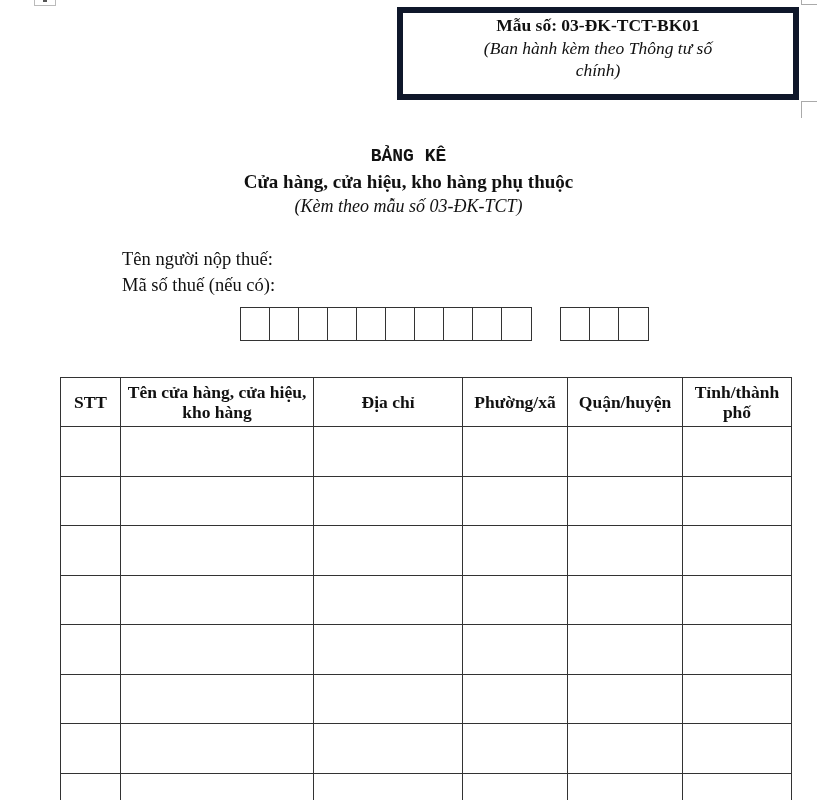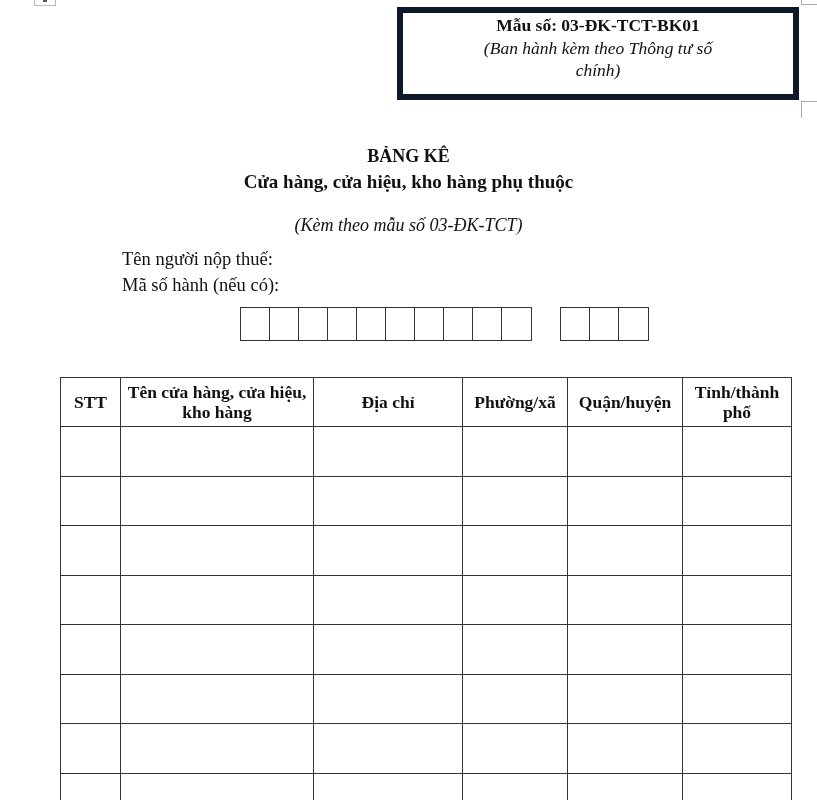--- a/index.html
+++ b/index.html
@@ -4,23 +4,23 @@
   <style>
     html, body { margin:0; padding:0; }
     body { width:817px; height:800px; background:#fff; position:relative; overflow:hidden; font-family:"Liberation Serif", serif; color:#111; }
     .anchor { position:absolute; left:34px; top:-6px; width:20px; height:10px; border:1px solid #bbb; background:#fff; }
     .anchor::after { content:""; position:absolute; left:8px; top:3px; width:4px; height:4px; background:#555; }
     .corner { position:absolute; border-color:#aaa; border-style:solid; }
     .form-box { position:absolute; left:397px; top:7px; width:402px; height:93px; border:6px solid #0f172a; box-sizing:border-box; text-align:center; font-size:17.5px; line-height:22.5px; padding-top:1px; }
     .form-box .code { font-weight:bold; }
     .form-box .note { font-style:italic; }
     .title { position:absolute; left:0; width:817px; text-align:center; }
-    .t1 { top:146px; font-weight:bold; font-size:18px; }
+    .t1 { top:146px; font-weight:bold; font-size:18px;font-family:Liberation Mono, monospace; }
     .t2 { top:171px; font-weight:bold; font-size:19px; }
-    .t3 { top:196px; font-style:italic; font-size:18px;margin-top:19px; }
+    .t3 { top:196px; font-style:italic; font-size:18px; }
     .field { position:absolute; left:122px; font-size:18.5px; }
     .f1 { top:249px; }
     .f2 { top:275px; }
     .boxes { position:absolute; top:307px; height:34px; display:flex; border:1px solid #333; box-sizing:border-box; }
     .boxes .b { width:29px; height:32px; border-right:1px solid #333; box-sizing:border-box; }
     .boxes .b:last-child { border-right:none; }
     table.main { position:absolute; left:60px; top:377px; border-collapse:collapse; font-size:17.5px; }
     table.main th, table.main td { border:1px solid #333; padding:0;margin-top:29px; }
     table.main th { font-weight:bold; text-align:center; line-height:20px; height:48px; }
     table.main td { height:48.5px; }
@@ -36,21 +36,21 @@
   <div class="code">Mẫu số: 03-ĐK-TCT-BK01</div>
   <div class="note">(Ban hành kèm theo Thông tư số</div>
   <div class="note">chính)</div>
 </div>
 
 <div class="title t1">BẢNG KÊ</div>
 <div class="title t2">Cửa hàng, cửa hiệu, kho hàng phụ thuộc</div>
 <div class="title t3">(Kèm theo mẫu số 03-ĐK-TCT)</div>
 
 <div class="field f1">Tên người nộp thuế:</div>
-<div class="field f2">Mã số hành (nếu có):</div>
+<div class="field f2">Mã số thuế (nếu có):</div>
 
 <div class="boxes" style="left:240px;" id="box-main">
     <div class="b"></div>
     <div class="b"></div>
     <div class="b"></div>
     <div class="b"></div>
     <div class="b"></div>
     <div class="b"></div>
     <div class="b"></div>
     <div class="b"></div>

